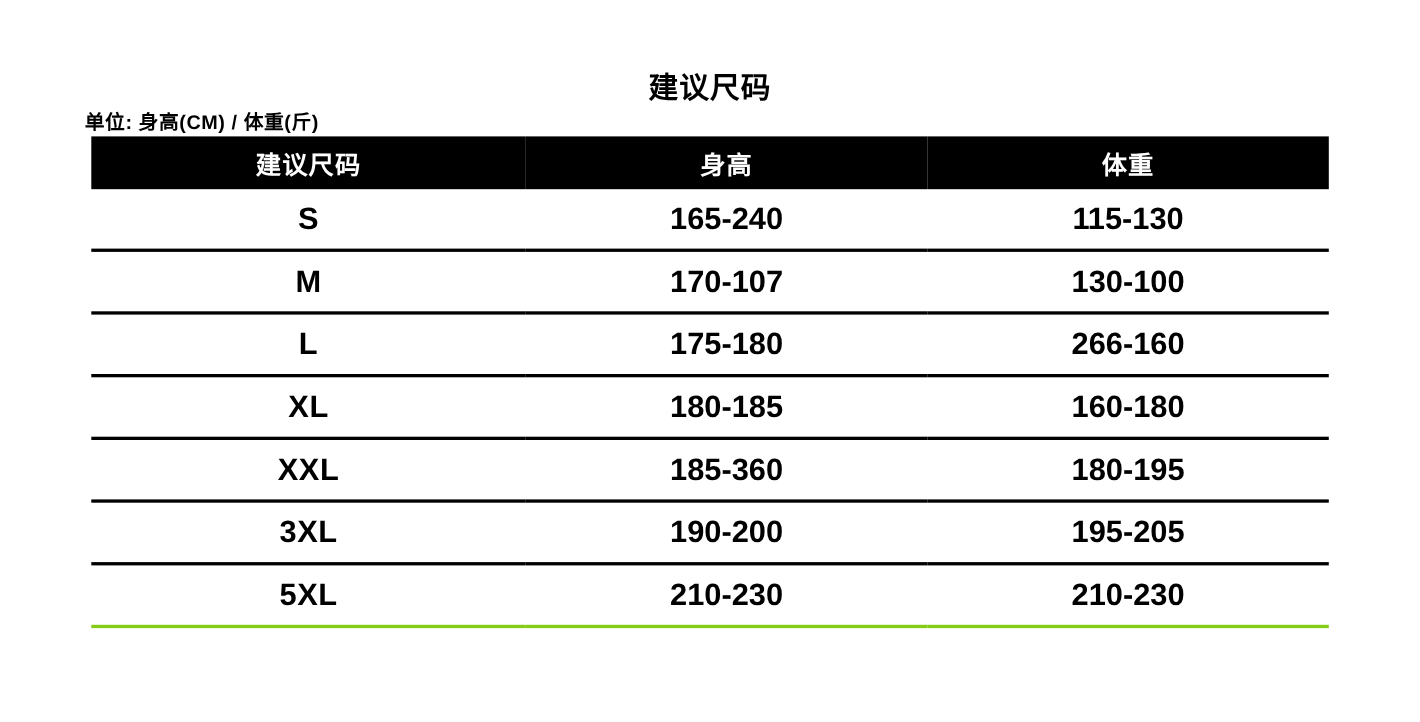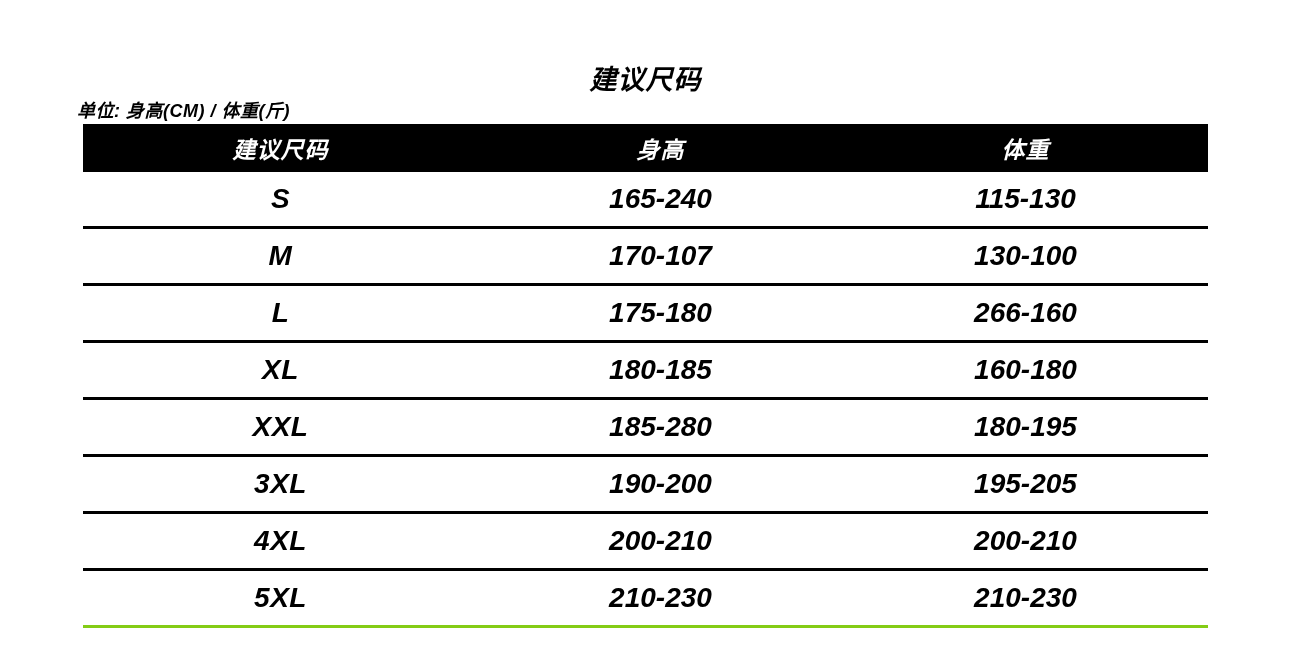--- a/index.html
+++ b/index.html
@@ -11,21 +11,20 @@
     width: 1291px;
     height: 656px;
     font-family: "Liberation Sans", "DejaVu Sans", sans-serif;
     color: #000000;
     overflow: hidden;
   }
   .page {
     position: relative;
     width: 1085px;
     height: 656px;
-    font-style: italic;
   }
   .title {
     position: absolute;
     top: 58px;
     left: 0;
     width: 1291px;
     text-align: center;
     font-size: 27px;
     font-weight: bold;
     letter-spacing: 1px;
@@ -114,32 +113,27 @@
         <td>175-180</td>
         <td>266-160</td>
       </tr>
       <tr>
         <td class="size-cell">XL</td>
         <td>180-185</td>
         <td>160-180</td>
       </tr>
       <tr>
         <td class="size-cell">XXL</td>
-        <td>185-280</td>
+        <td>185-360</td>
         <td>180-195</td>
       </tr>
       <tr>
         <td class="size-cell">3XL</td>
         <td>190-200</td>
         <td>195-205</td>
-      </tr>
-      <tr>
-        <td class="size-cell">4XL</td>
-        <td>200-210</td>
-        <td>200-210</td>
       </tr>
       <tr>
         <td class="size-cell">5XL</td>
         <td>210-230</td>
         <td>210-230</td>
       </tr>
     </tbody>
   </table>
 
 </div>

